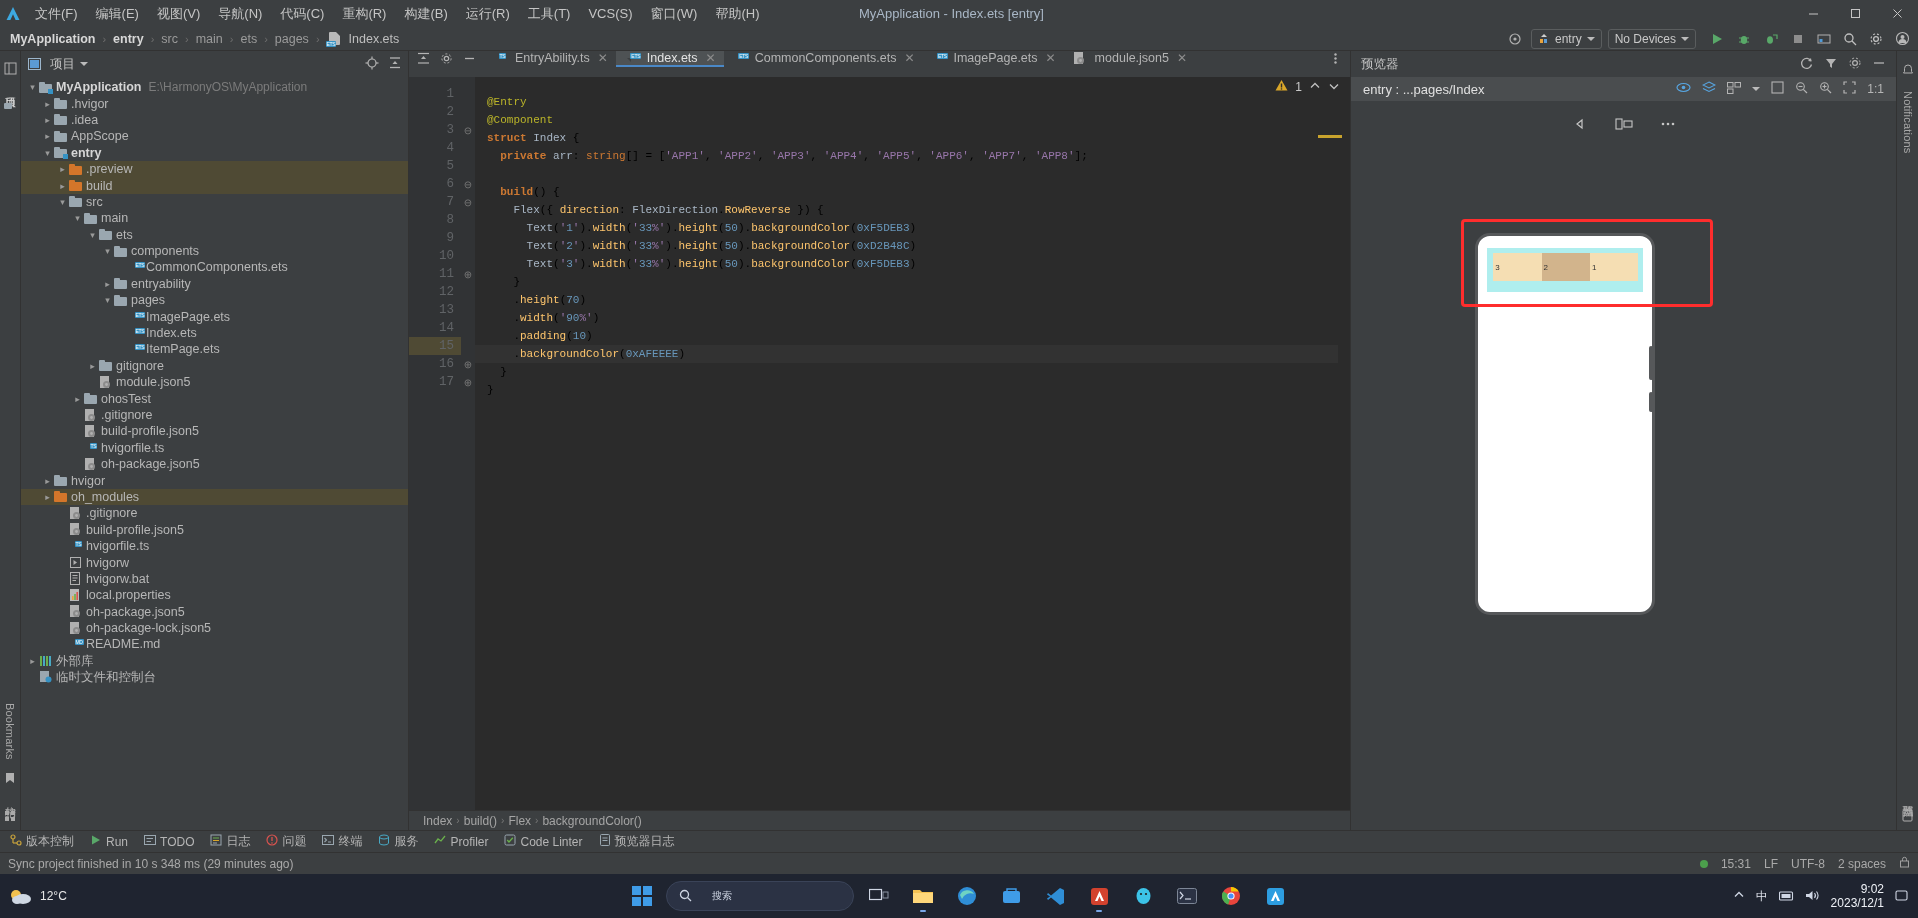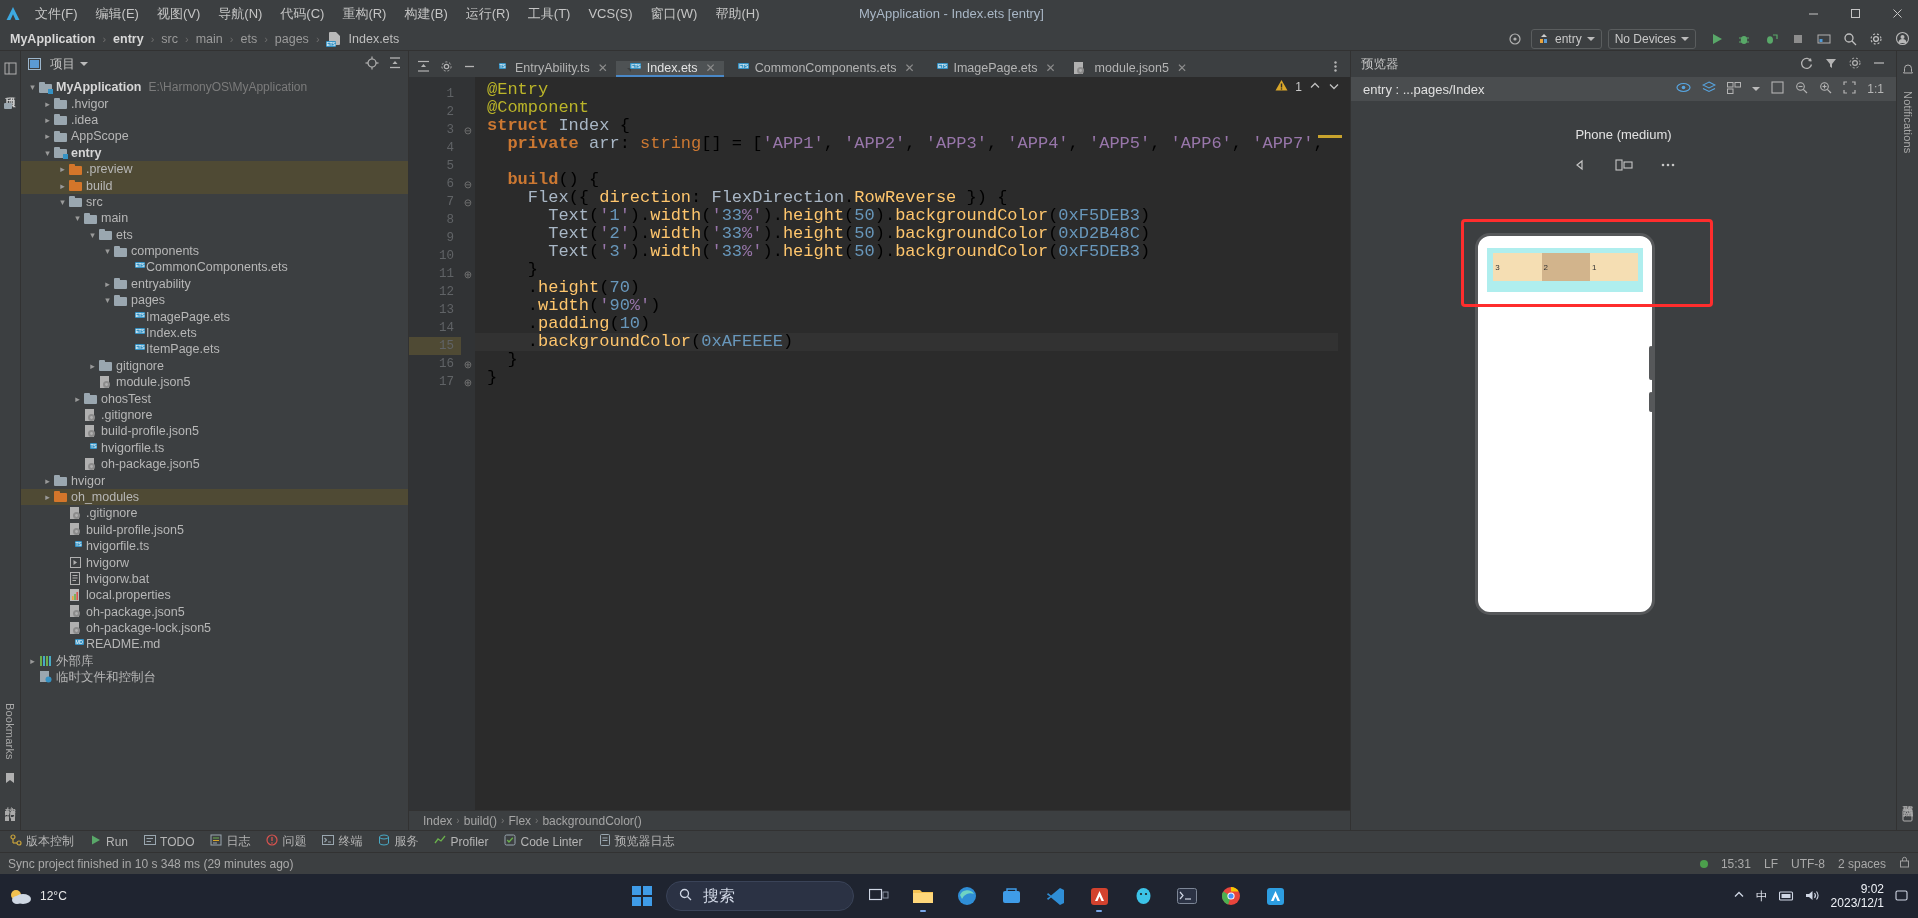--- a/index.html
+++ b/index.html
@@ -75,39 +75,39 @@
   .folder.orange:before{background:#d4762a;} .folder.orange:after{background:#d4762a;}
   .folder.mod:before{background:#9aa7b0;} .folder.mod:after{background:#9aa7b0;}
   .modbadge{position:absolute;right:-1px;bottom:-1px;width:5px;height:5px;background:#3592c4;}
   .fileic { width:11px;height:13px;background:#b9b9b9;position:relative;border-radius:1px; }
   .fileic:after{content:"";position:absolute;right:0;top:0;border-left:4px solid transparent;border-top:4px solid #3c3f41;}
   .tag { position:absolute; left:-1px; bottom:-1px; font-size:5px; color:#fff; background:#3592c4;
          padding:0 1px; line-height:6px; border-radius:1px; letter-spacing:-0.3px; }
 
   
   .editor-col { flex:1; display:flex; flex-direction:column; min-width:0; background:#2b2b2b; }
-  .tabbar { height:26px; background:#3c3f41; display:flex; align-items:flex-end; flex:none; }
+  .tabbar { height:26px; background:#3c3f41; display:flex; align-items:flex-start; flex:none; }
   .tb-left { display:flex; align-items:center; gap:10px; padding:0 8px; }
   .tabs { display:flex; align-items:stretch; overflow:hidden; }
   .tab { display:flex; align-items:center; gap:5px; padding:0 8px; font-size:12.5px; color:#b4b4b4;
          border-bottom:2px solid transparent; white-space:nowrap; }
   .tab.active { background:#4e5254; color:#e3e3e3; border-bottom:2px solid #4a88c7; }
   .tab .x { color:#8e8e8e; font-size:12px; margin-left:3px; }
   .tabbar-right { margin-left:auto; display:flex; align-items:center; padding:0 8px; color:#b0b0b0; }
 
   .code-wrap { flex:1; display:flex; position:relative; min-height:0; background:#2b2b2b; overflow:hidden;}
   .inspect-bar { position:absolute; right:10px; top:2px; display:flex; align-items:center; gap:7px; font-size:12px; color:#c9c9c9; z-index:5;}
   .gutter { width:52px; flex:none; background:#313335; color:#606366; font-family:"Liberation Mono", monospace;
             font-size:12.5px; text-align:right; padding-top:8px; }
   .gutter .g { height:18px; line-height:18px; padding-right:7px; }
   .gutter .g.hlrow { background:#4f4a34; }
   .fold { width:14px; flex:none; background:#313335; padding-top:8px; }
   .fold .f { height:18px; display:flex; align-items:center; justify-content:center; color:#777; font-size:10px; }
-  .codearea { flex:1; position:relative; padding-top:4px; font-family:"Liberation Mono", monospace;
-              font-size:17px; line-height:18px; white-space:pre; overflow:hidden; }
+  .codearea { flex:1; position:relative; padding-top:16px; font-family:"Liberation Mono", monospace;
+              font-size:11px; line-height:18px; white-space:pre; overflow:hidden; }
   .cl { height:18px; padding-left:12px; position:relative; }
   .cl.caretline { background:#323232; }
   .kw { color:#cc7832; font-weight:bold; }
   .ann { color:#bbb529; }
   .id { color:#a9b7c6; }
   .mth { color:#ffc66d; }
   .typ { color:#cc7832; }
   .str { color:#9876aa; }
   .num { color:#6897bb; }
   .warnmark { position:absolute; right:8px; top:58px; width:24px;height:3px;background:#c8a32d; }
@@ -157,21 +157,21 @@
   .status-right { margin-left:auto; display:flex; align-items:center; gap:13px; }
   .greendot { width:8px;height:8px;border-radius:50%;background:#4c9f4c; }
 
   
   .taskbar { height:44px; background:#1f2430; display:flex; align-items:center; flex:none; position:relative; }
   .weather { display:flex; align-items:center; gap:6px; padding-left:8px; color:#e8e8e8; font-size:12px; width:170px;}
   .weather .cloud { width:26px;height:18px; position:relative; }
   .tb-center { position:absolute; left:50%; transform:translateX(-50%); display:flex; align-items:center; gap:6px; }
   .start { width:36px;height:36px; display:flex;align-items:center;justify-content:center;}
   .searchbox { width:188px; height:30px; background:#2b3244; border:1px solid #3a4358; border-radius:16px;
-               display:flex; align-items:center; gap:11px; padding:0 12px; color:#cfd6e4; font-size:16px; }
+               display:flex; align-items:center; gap:20px; padding:0 12px; color:#cfd6e4; font-size:10px; }
   .tbicon { width:38px; height:36px; display:flex; align-items:center; justify-content:center; position:relative;}
   .tbicon .dot { position:absolute; bottom:2px; left:50%; transform:translateX(-50%); width:6px;height:2px;background:#7aa7e8;border-radius:1px;}
   .tray { margin-left:auto; display:flex; align-items:center; gap:11px; padding-right:10px; color:#e2e6ee; font-size:11.5px;}
   .clock { text-align:right; line-height:14px; font-size:12px; color:#eef1f6; }
 </style>
 </head>
 <body>
 
 <div class="app">
 
@@ -922,21 +922,20 @@
           <span>
             <svg width="13" height="13" viewBox="0 0 13 13">
                 <path d="M1 4 V1 H4 M9 1 H12 V4 M12 9 V12 H9 M4 12 H1 V9" fill="none" stroke="#b4b4b4" stroke-width="1.2"></path>
               </svg>
           </span>
           <span>1:1</span>
         </div>
       </div>
 
       <div class="pv-body">
-        <div class="device-label">Phone (medium)</div>
         <div class="pv-tools">
           <div class="pv-tool">
             <svg width="14" height="14" viewBox="0 0 14 14">
                 <path d="M9 3 L4 7 L9 11 Z" fill="none" stroke="#c6c6c6" stroke-width="1.2"></path>
               </svg>
           </div>
           <div class="pv-tool">
             <svg width="18" height="14" viewBox="0 0 18 14">
                 <rect x="1" y="2" width="6" height="10" fill="none" stroke="#c6c6c6" stroke-width="1.1"></rect>
                 <rect x="9" y="4" width="8" height="6" fill="none" stroke="#c6c6c6" stroke-width="1.1"></rect>

